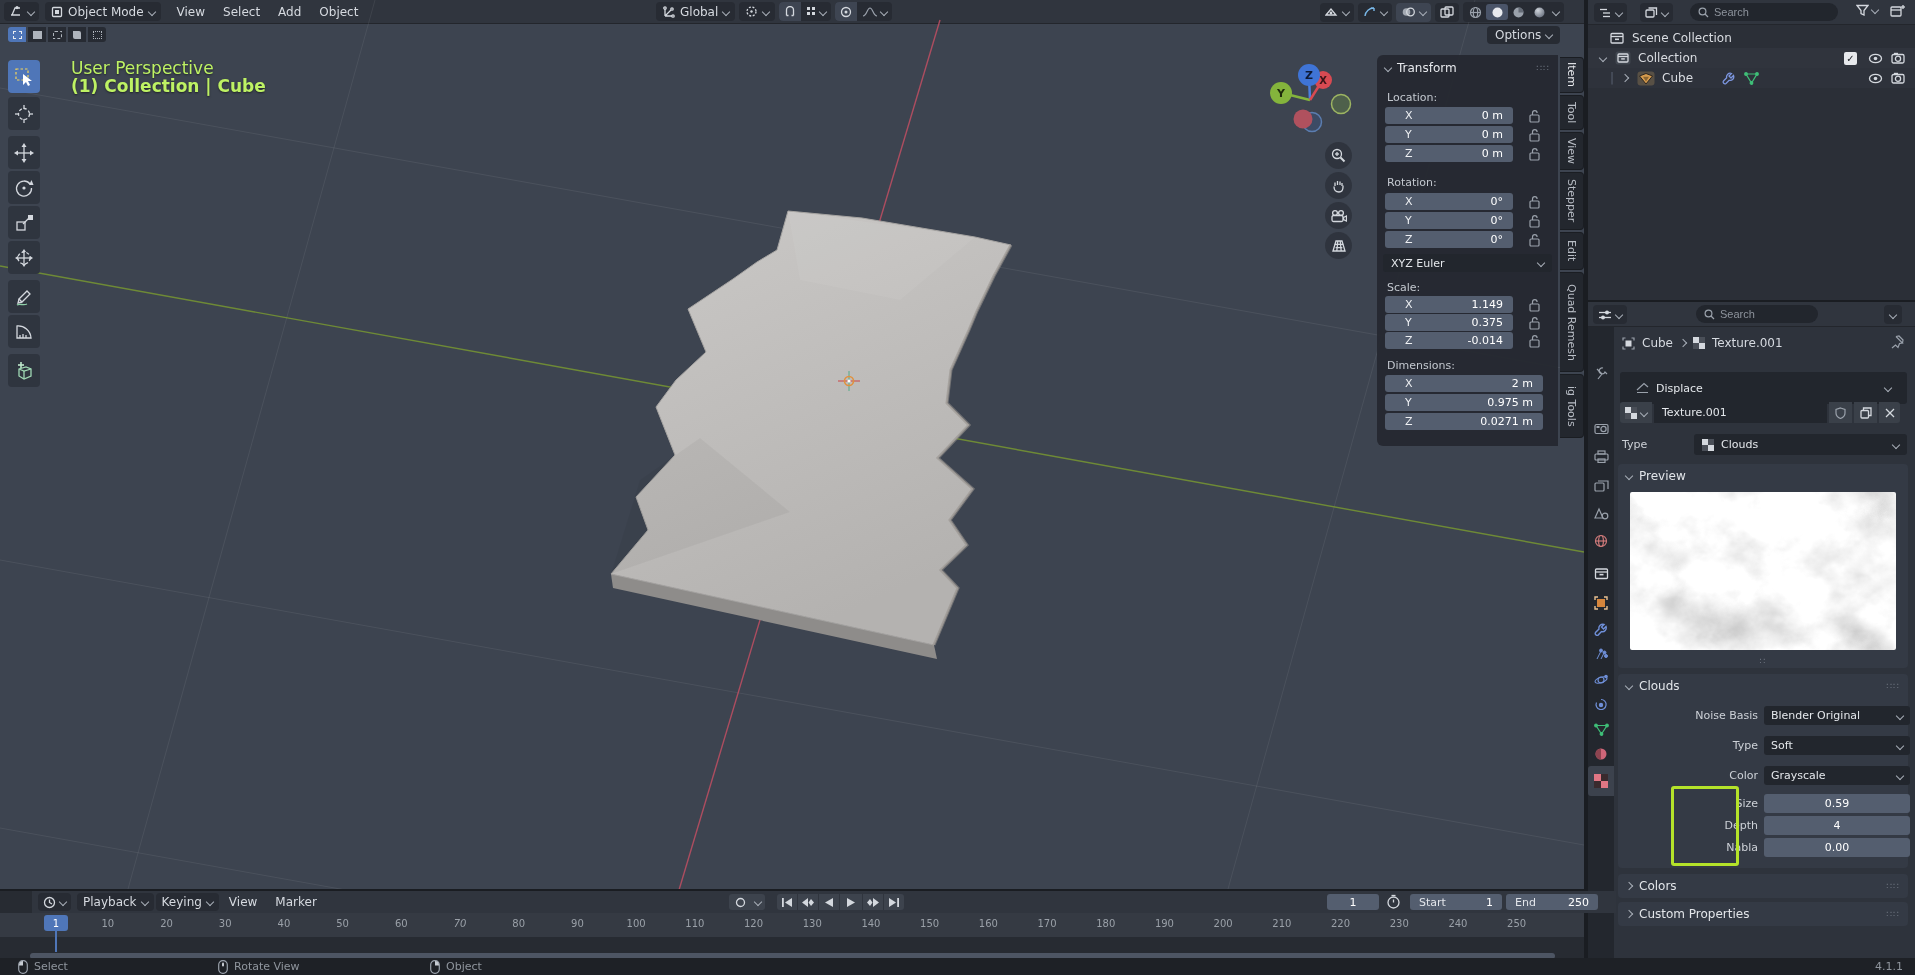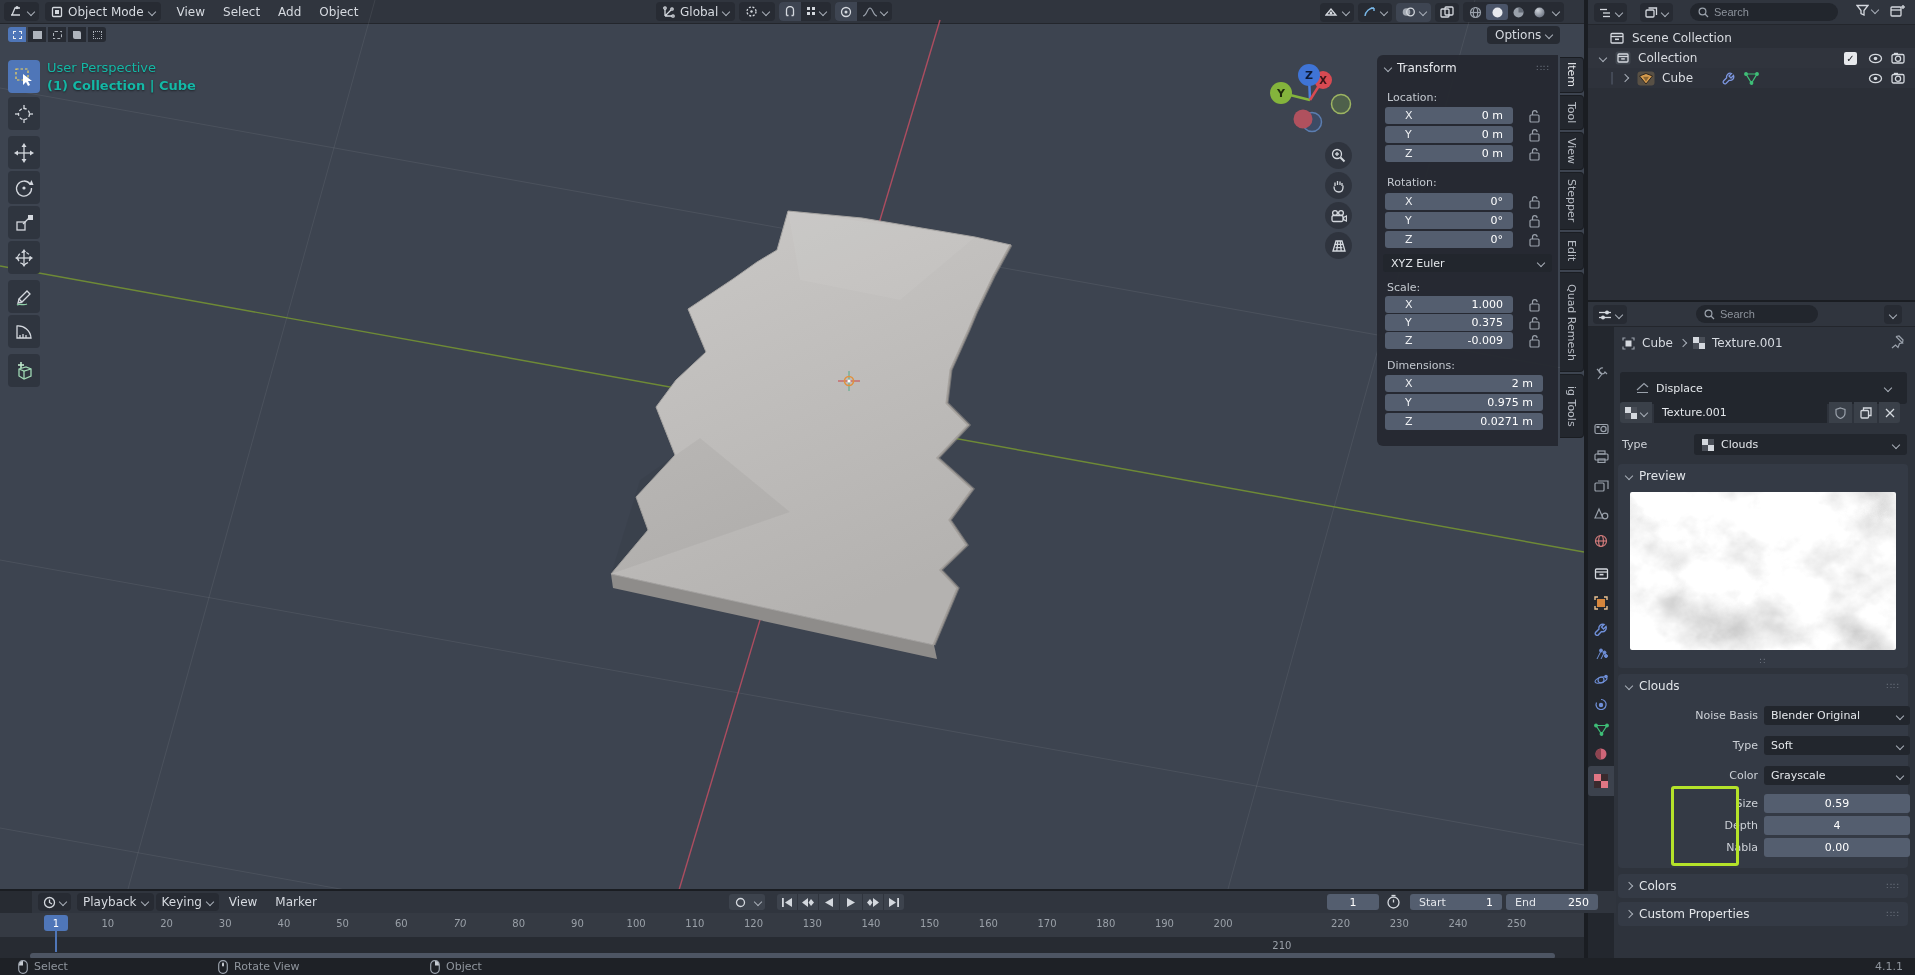--- a/index.html
+++ b/index.html
@@ -275,21 +275,21 @@
       <div style="width:18px;height:15px;background:#272b33;border-radius:0 3px 3px 0;display:flex;align-items:center;justify-content:center">
           <div style="width:9px;height:8px;border:1px dotted #aeb4bc"></div>
         </div>
     </div>
 
     <div class="abs pill" style="left:1487px;top:26px;height:18px;padding:0 8px;gap:5px;font-size:12px">
       <span>Options</span>
       <span class="chev"></span>
     </div>
 
-    <div class="abs" style="left:47px;top:59px;font-size:13px;color:#14b8a6;text-shadow:0 1px 2px rgba(0,0,0,.5);line-height:18px">
+    <div class="abs" style="left:71px;top:59px;font-size:17px;color:#bef264;text-shadow:0 1px 2px rgba(0,0,0,.5);line-height:18px">
       <div>User Perspective</div>
       <div style="font-weight:bold">(1) Collection | Cube</div>
     </div>
 
     <div class="abs" style="left:8px;top:60px;display:flex;flex-direction:column;gap:2px">
       <div class="tool-btn active">
         <svg width="20" height="20">
             <rect x="2" y="2" width="12" height="11" fill="none" stroke="#f3d45c" stroke-width="1.2" stroke-dasharray="2.5 2"></rect>
             <polygon points="9,7 9,18 12,15 14,19 16,18 14,14 18,14" fill="#fff"></polygon>
           </svg>
@@ -510,29 +510,29 @@
         </svg>
 
       <div class="dd" style="position:absolute;left:6px;top:199px;width:169px;height:18px;padding:0 8px;justify-content:space-between">
         <span>XYZ Euler</span>
           <span class="chev"></span>
       </div>
 
       <span class="tsec" style="top:226px">Scale:</span>
       <div class="trow field" style="top:241px">
           <span class="ax">X</span>
-          <span class="val">1.000</span>
+          <span class="val">1.149</span>
         </div>
       <div class="trow field" style="top:259px">
           <span class="ax">Y</span>
           <span class="val">0.375</span>
         </div>
       <div class="trow field" style="top:277px">
           <span class="ax">Z</span>
-          <span class="val">-0.009</span>
+          <span class="val">-0.014</span>
         </div>
       <svg class="lock" style="top:243px">
           <g class="ico-dim">
             <rect x="1" y="6" width="9" height="7" rx="1"></rect>
             <path d="M3.5 6 V4 a2.3 2.3 0 0 1 4.6 0"></path>
           </g>
         </svg>
       <svg class="lock" style="top:261px">
           <g class="ico-dim">
             <rect x="1" y="6" width="9" height="7" rx="1"></rect>
@@ -1126,21 +1126,21 @@
         <span class="tick" style="left: 694.83px;">110</span>
         <span class="tick" style="left: 753.53px;">120</span>
         <span class="tick" style="left: 812.23px;">130</span>
         <span class="tick" style="left: 870.93px;">140</span>
         <span class="tick" style="left: 929.63px;">150</span>
         <span class="tick" style="left: 988.33px;">160</span>
         <span class="tick" style="left: 1047.03px;">170</span>
         <span class="tick" style="left: 1105.73px;">180</span>
         <span class="tick" style="left: 1164.43px;">190</span>
         <span class="tick" style="left: 1223.13px;">200</span>
-        <span class="tick" style="left: 1281.83px; margin-top: 22px;">210</span>
+        <span class="tick" style="left: 1281.83px;">210</span>
         <span class="tick" style="left: 1340.53px;">220</span>
         <span class="tick" style="left: 1399.23px;">230</span>
         <span class="tick" style="left: 1457.93px;">240</span>
         <span class="tick" style="left: 1516.63px;">250</span>
       </div>
     <div class="abs" style="left:55px;top:40px;width:2px;height:21px;background:#4f76b8"></div>
     <div class="abs" style="left:0;top:61px;width:100%;height:8px;background:#272b32">
       <div class="abs" style="left:30px;top:1px;width:1525px;height:6px;background:#4d5563;border-radius:3px"></div>
     </div>
   </div>

